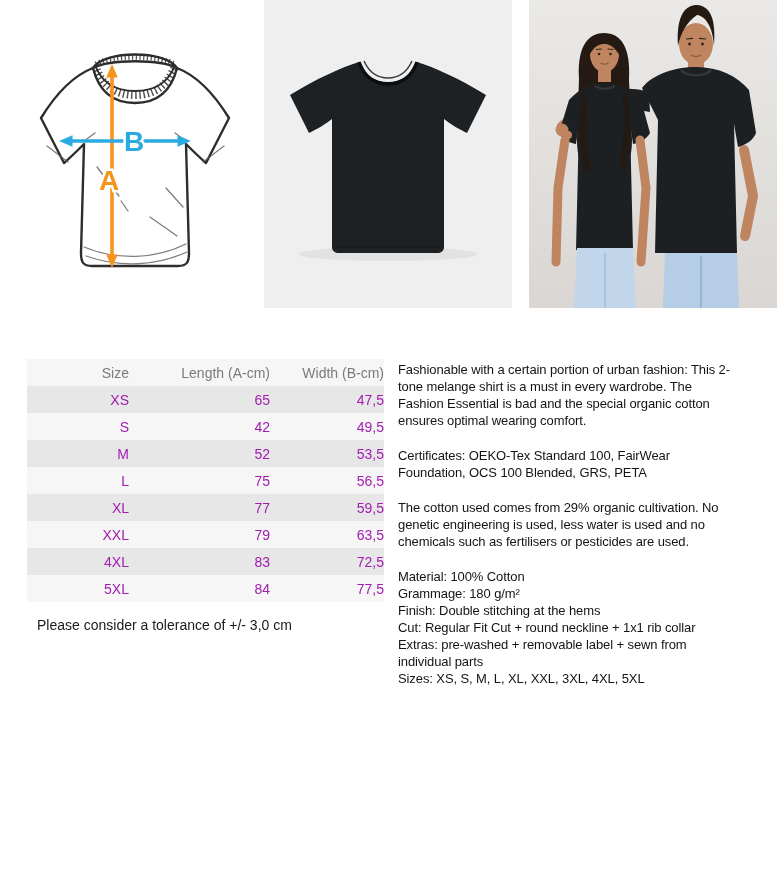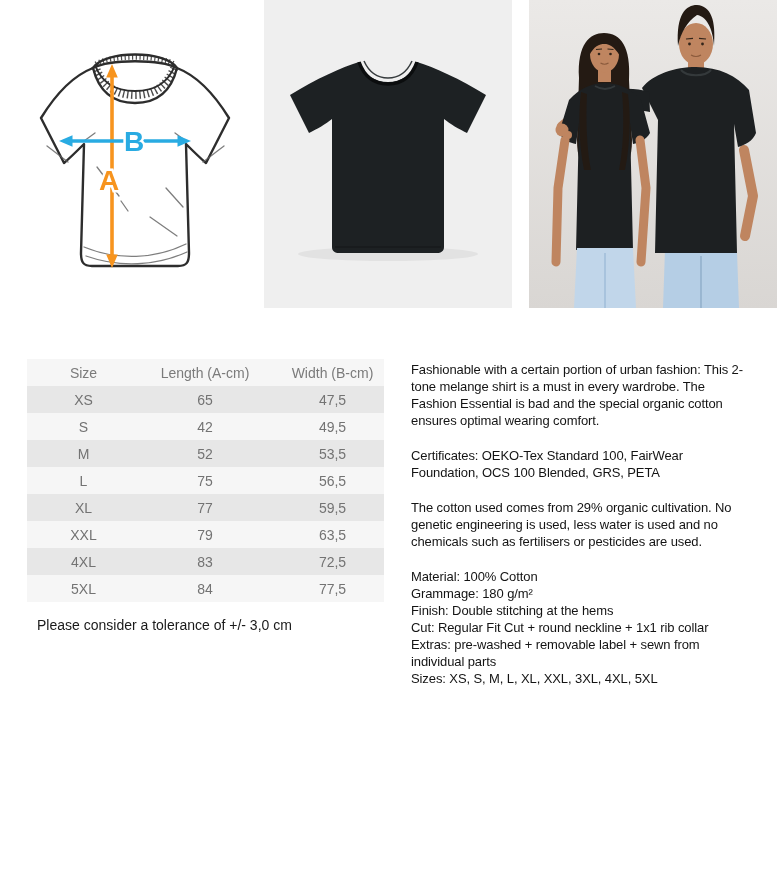--- a/index.html
+++ b/index.html
@@ -13,30 +13,30 @@
   .cell.diagram { width:264px; background:#ffffff; }
   .cell.flat   { width:248px; margin-right:17px; }
   .cell.models { width:248px; }
   .cell svg { display:block; }
 
   
   .content { display:flex; margin-top:51px; align-items:flex-start; }
   .table-col { margin-left:27px; width:357px; flex:none; }
   table.size-table { border-collapse:collapse; width:357px; font-size:14px; table-layout:fixed; }
   table.size-table th, table.size-table td {
-    height:27px; padding:0 0 0 11px; text-align:center; font-weight:normal;
+    height:27px; padding:0 0 0 11px; text-align:right; font-weight:normal;
     white-space:nowrap; overflow:hidden;
   }
   table.size-table thead tr { background:#f6f6f6; color:#7b7b7b; }
-  table.size-table tbody tr { color:#737373; }
+  table.size-table tbody tr { color:#a21caf; }
   table.size-table tbody tr:nth-child(odd)  { background:#e7e7e7; }
   table.size-table tbody tr:nth-child(even) { background:#f6f6f6; }
   .note { margin-top:15px; padding-left:10px; font-size:14px; color:#1a1a1a; }
 
-  .text-col { margin-left:27px; margin-top:2px; width:338px; font-size:13px;
+  .text-col { margin-left:14px; margin-top:2px; width:338px; font-size:13px;
               line-height:17px; letter-spacing:-0.1px; color:#141414; }
   .text-col p { margin:0 0 18px 0; }
   .specs div { margin:0; }
 </style>
 </head>
 <body>
 
 <div class="gallery">
 
   <div class="cell diagram">

